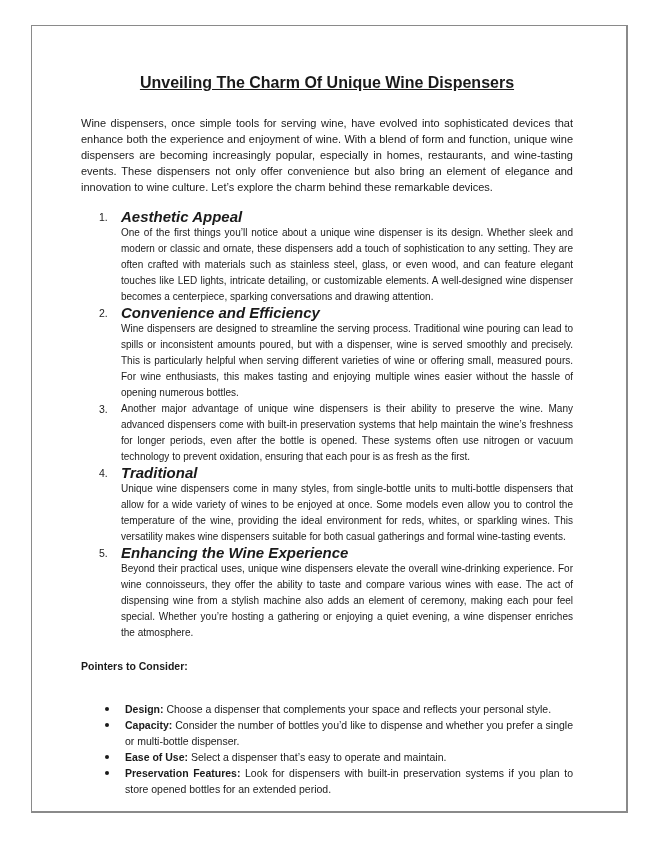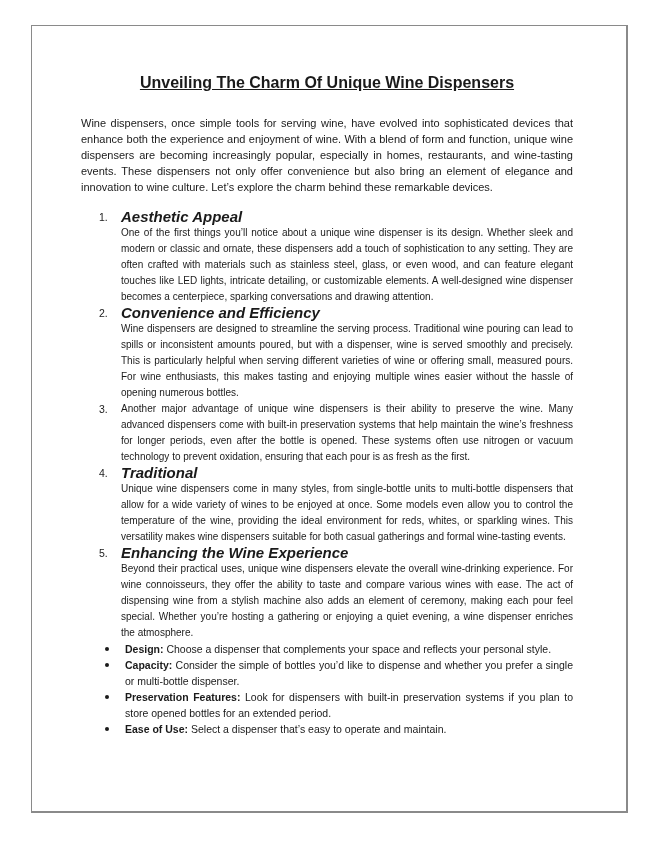--- a/index.html
+++ b/index.html
@@ -163,39 +163,40 @@
       <div class="numbered-item">
         <span class="num">5.</span>
         <div class="item-content">
           <div class="item-heading">Enhancing the Wine Experience</div>
           <div class="item-body">Beyond their practical uses, unique wine dispensers elevate the overall wine-drinking experience. For wine connoisseurs, they offer the ability to taste and compare various wines with ease. The act of dispensing wine from a stylish machine also adds an element of ceremony, making each pour feel special. Whether you’re hosting a gathering or enjoying a quiet evening, a wine dispenser enriches the atmosphere.</div>
         </div>
       </div>
 
     </div>
 
+    <p class="pointers-heading">Pointers to Consider:</p>
 
     <ul class="bullet-list">
 
       <li class="bullet-item">
         <span class="dot"></span>
         <div class="bullet-content"><span class="bullet-label">Design:</span> <span>Choose a dispenser that complements your space and reflects your personal style.</span></div>
       </li>
 
       <li class="bullet-item">
         <span class="dot"></span>
-        <div class="bullet-content"><span class="bullet-label">Capacity:</span> <span>Consider the simple of bottles you’d like to dispense and whether you prefer a single or multi-bottle dispenser.</span></div>
+        <div class="bullet-content"><span class="bullet-label">Capacity:</span> <span>Consider the number of bottles you’d like to dispense and whether you prefer a single or multi-bottle dispenser.</span></div>
+      </li>
+
+      <li class="bullet-item">
+        <span class="dot"></span>
+        <div class="bullet-content"><span class="bullet-label">Ease of Use:</span> <span>Select a dispenser that’s easy to operate and maintain.</span></div>
       </li>
 
       <li class="bullet-item">
         <span class="dot"></span>
         <div class="bullet-content"><span class="bullet-label">Preservation Features:</span> <span>Look for dispensers with built-in preservation systems if you plan to store opened bottles for an extended period.</span></div>
-      </li>
-
-      <li class="bullet-item">
-        <span class="dot"></span>
-        <div class="bullet-content"><span class="bullet-label">Ease of Use:</span> <span>Select a dispenser that’s easy to operate and maintain.</span></div>
       </li>
 
     </ul>
 
   </div>
 </div>
 
 </body></html>

